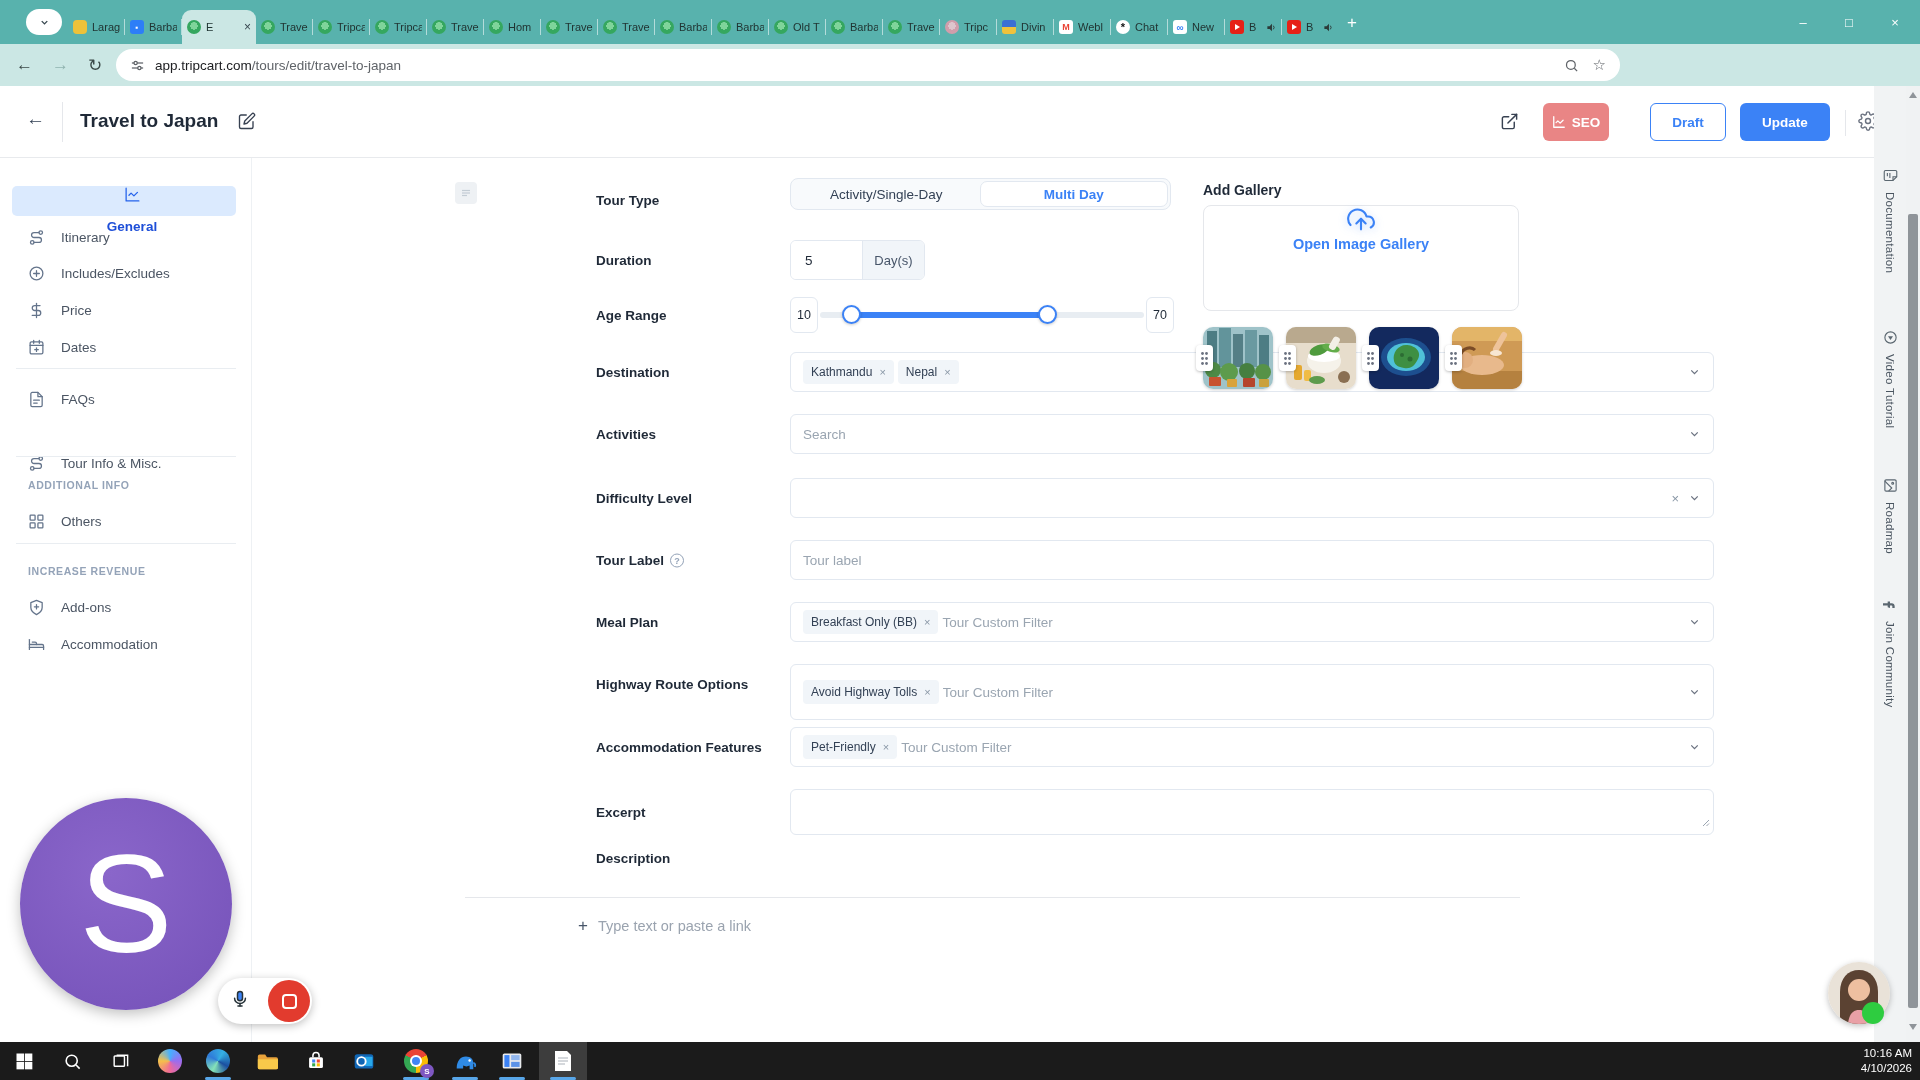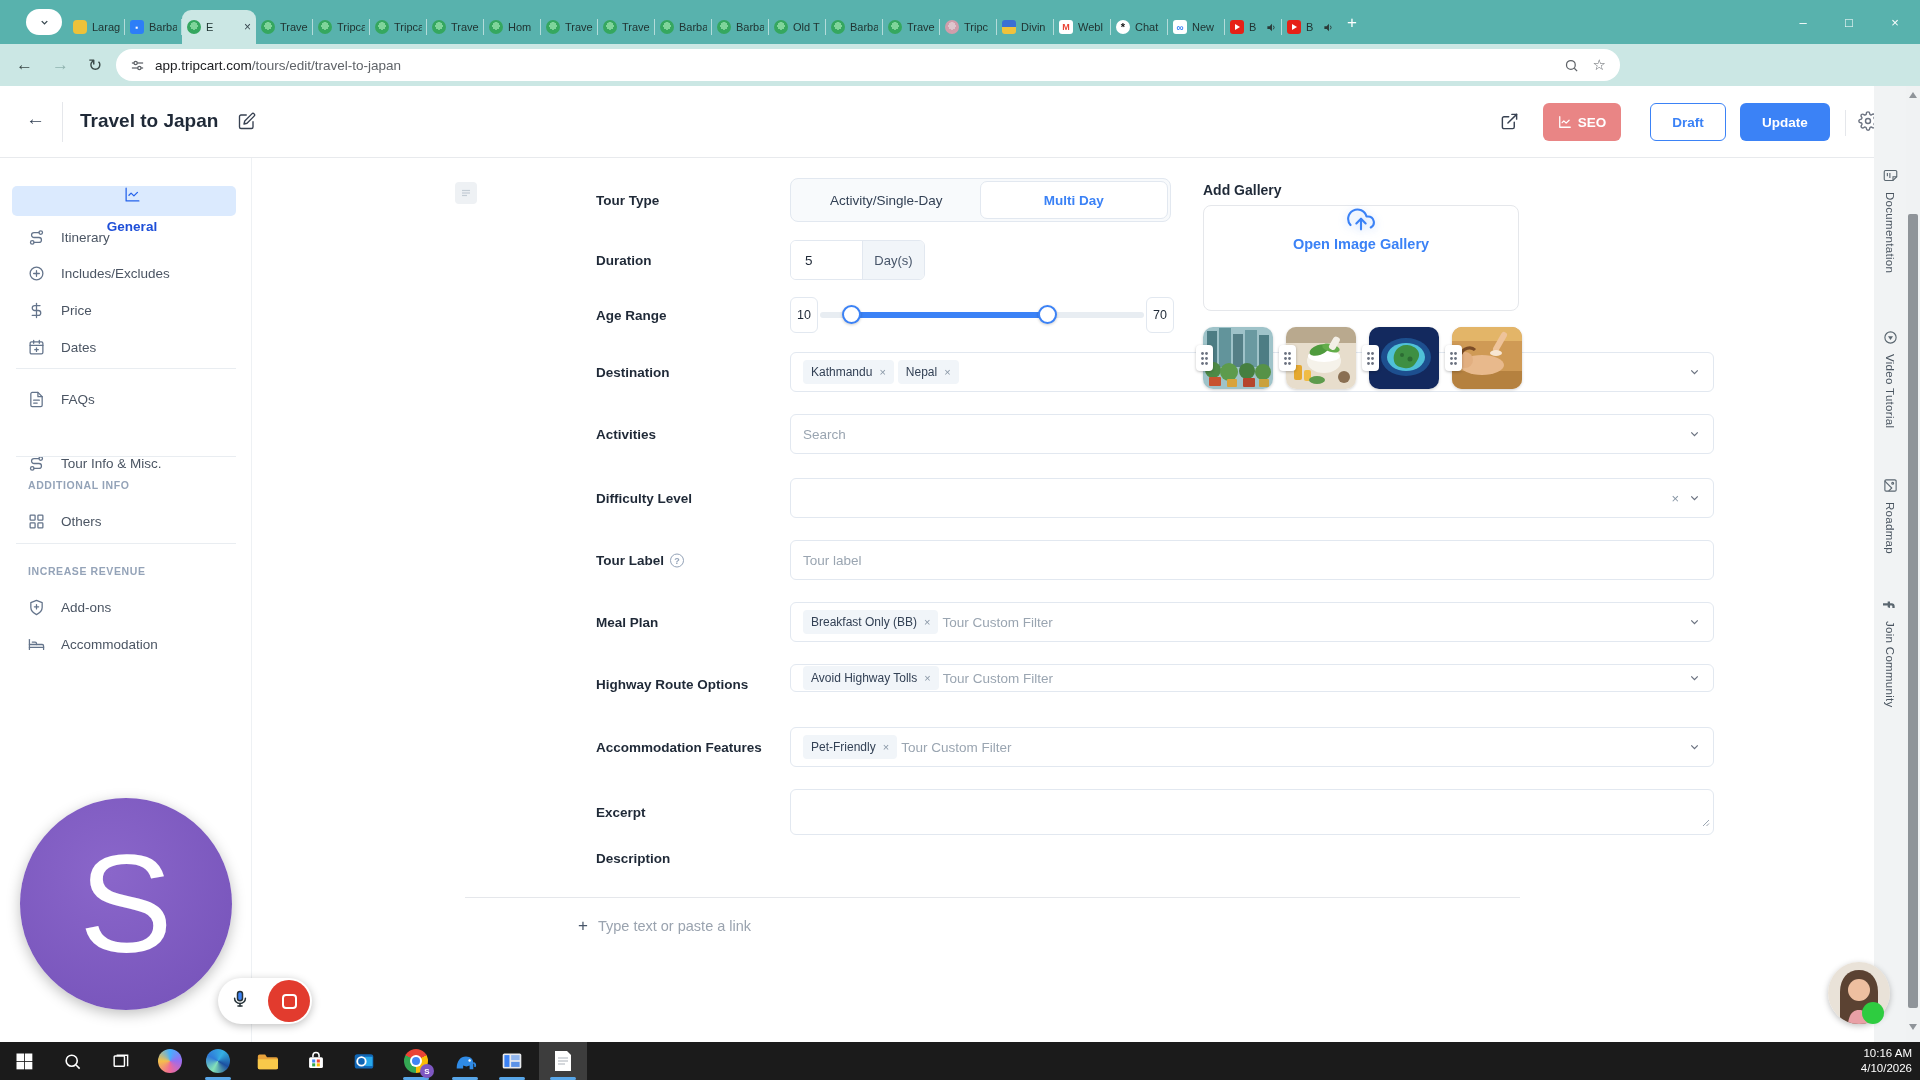--- a/index.html
+++ b/index.html
@@ -48,21 +48,21 @@
   .kebab { font-size:15px; color:#3c4043; }
 
   
   .appheader { position:absolute; left:0; top:86px; width:1920px; height:72px; background:#fff; border-bottom:1px solid #e8eaed; }
   .hback { position:absolute; left:26px; top:22px; font-size:19px; color:#334155; }
   .hsep { position:absolute; left:62px; top:16px; width:1px; height:40px; background:#e5e7eb; }
   .htitle { position:absolute; left:80px; top:24px; font-size:19px; font-weight:bold; color:#1f2937; }
   .hpencil { position:absolute; left:238px; top:26px; color:#374151; }
   .hextlink { position:absolute; left:1500px; top:26px; color:#374151; }
   .btn { position:absolute; top:17px; height:38px; border-radius:6px; display:flex; align-items:center; justify-content:center; font-size:13.5px; font-weight:600; }
-  .btn-seo { left:1543px; width:78px; background:#e98585; color:#fff; gap:6px; }
+  .btn-seo { left:1543px; width:66px; background:#e98585; color:#fff; gap:6px; }
   .btn-draft { left:1650px; width:76px; background:#fff; border:1.5px solid #3b82f6; color:#3b82f6; }
   .btn-update { left:1740px; width:90px; background:#3b82f6; color:#fff; }
   .hsep2 { position:absolute; left:1845px; top:24px; width:1px; height:26px; background:#e5e7eb; }
   .hgear { position:absolute; left:1858px; top:25px; color:#6b7280; }
 
   
   .sidebar { position:absolute; left:0; top:158px; width:252px; height:884px; background:#fff; border-right:1px solid #eef1f4; }
   .sitem { position:absolute; left:12px; width:224px; height:30px; border-radius:5px; display:flex; align-items:center; padding-left:16px; gap:16px; color:#4b5563; font-size:13.5px; }
   .sitem.active { background:#dbeafe; color:#1d4ed8; font-weight:600;flex-direction:column; }
   .sitem .sic { display:flex; color:#64748b; }
@@ -74,21 +74,21 @@
   .row { position:absolute; left:596px; width:924px; }
   .rlabel { position:absolute; left:0; top:50%; transform:translateY(-50%); font-size:13.5px; font-weight:600; color:#1f2937; white-space:nowrap; display:flex; align-items:center; gap:6px; }
   .field { position:absolute; left:194px; top:0; width:381px; }
   .inputbox { border:1px solid #e2e8f0; border-radius:6px; background:#fff; width:100%; height:100%; display:flex; align-items:center; padding:0 12px; gap:4px; position:relative; }
   .chev { position:absolute; right:12px; top:50%; transform:translateY(-50%); display:flex; }
   .ph { color:#9aa5b1; font-size:13.5px; }
   input, textarea { border:none; outline:none; font-family:"Liberation Sans",sans-serif; font-size:13.5px; color:#1f2937; background:transparent; width:100%; }
   input::placeholder, textarea::placeholder { color:#9aa5b1; }
   .chip { background:#f1f5f9; border-radius:4px; padding:5px 8px; font-size:12px; color:#334155; display:flex; align-items:center; gap:7px; white-space:nowrap; }
   .chipx { color:#8896a5; font-size:11px; }
-  .seg { background:#f8fafc; border:1px solid #e2e8f0; border-radius:8px; display:flex; padding:2px; height:44px; width:381px; }
+  .seg { background:#f8fafc; border:1px solid #e2e8f0; border-radius:8px; display:flex; padding:2px; height:32px; width:381px; }
   .seg > div { flex:1; display:flex; align-items:center; justify-content:center; font-size:13.5px; color:#334155; font-weight:500; }
   .seg .on { background:#fff; border:1px solid #e2e8f0; border-radius:7px; color:#3b82f6; font-weight:600; }
   .durwrap { display:flex; width:135px; height:40px; border:1px solid #e2e8f0; border-radius:6px; overflow:hidden; }
   .durin { width:71px; background:#fff; display:flex; align-items:center; padding-left:14px; }
   .durunit { flex:1; background:#f1f5f9; display:flex; align-items:center; justify-content:center; font-size:13px; color:#475569; border-left:1px solid #e2e8f0; }
   .agebox { position:absolute; top:0; width:28px; height:36px; border:1px solid #e2e8f0; border-radius:6px; display:flex; align-items:center; justify-content:center; font-size:12.5px; color:#1f2937; background:#fff; }
   .agetrack { position:absolute; left:224px; top:15px; width:324px; height:6px; background:#e8edf2; border-radius:3px; }
   .agefill { position:absolute; left:31px; width:196px; height:6px; background:#3b82f6; border-radius:3px; }
   .handle { position:absolute; top:-7px; width:19px; height:19px; border-radius:50%; background:#fff; border:2px solid #3b82f6; box-shadow:0 1px 3px rgba(0,0,0,.2); }
   .helpq { width:14px; height:14px; border:1.3px solid #94a3b8; border-radius:50%; color:#94a3b8; font-size:9px; display:flex; align-items:center; justify-content:center; font-weight:bold; }
@@ -573,21 +573,21 @@
     <span class="chev">
         <svg width="13" height="13" viewBox="0 0 24 24" fill="none" stroke="#6b7280" stroke-width="2.4">
           <polyline points="6 9 12 15 18 9"></polyline>
         </svg>
       </span>
   </div>
 </div>
 
 <div class="row" style="top:664px;height:40px;">
   <span class="rlabel">Highway Route Options</span>
-  <div class="field inputbox" style="height:28px;">
+  <div class="field inputbox" style="height:56px;">
     <span class="chip">
         <span>Avoid Highway Tolls</span>
         <span class="chipx">×</span>
       </span>
     <span class="ph">Tour Custom Filter</span>
     <span class="chev">
         <svg width="13" height="13" viewBox="0 0 24 24" fill="none" stroke="#6b7280" stroke-width="2.4">
           <polyline points="6 9 12 15 18 9"></polyline>
         </svg>
       </span>

